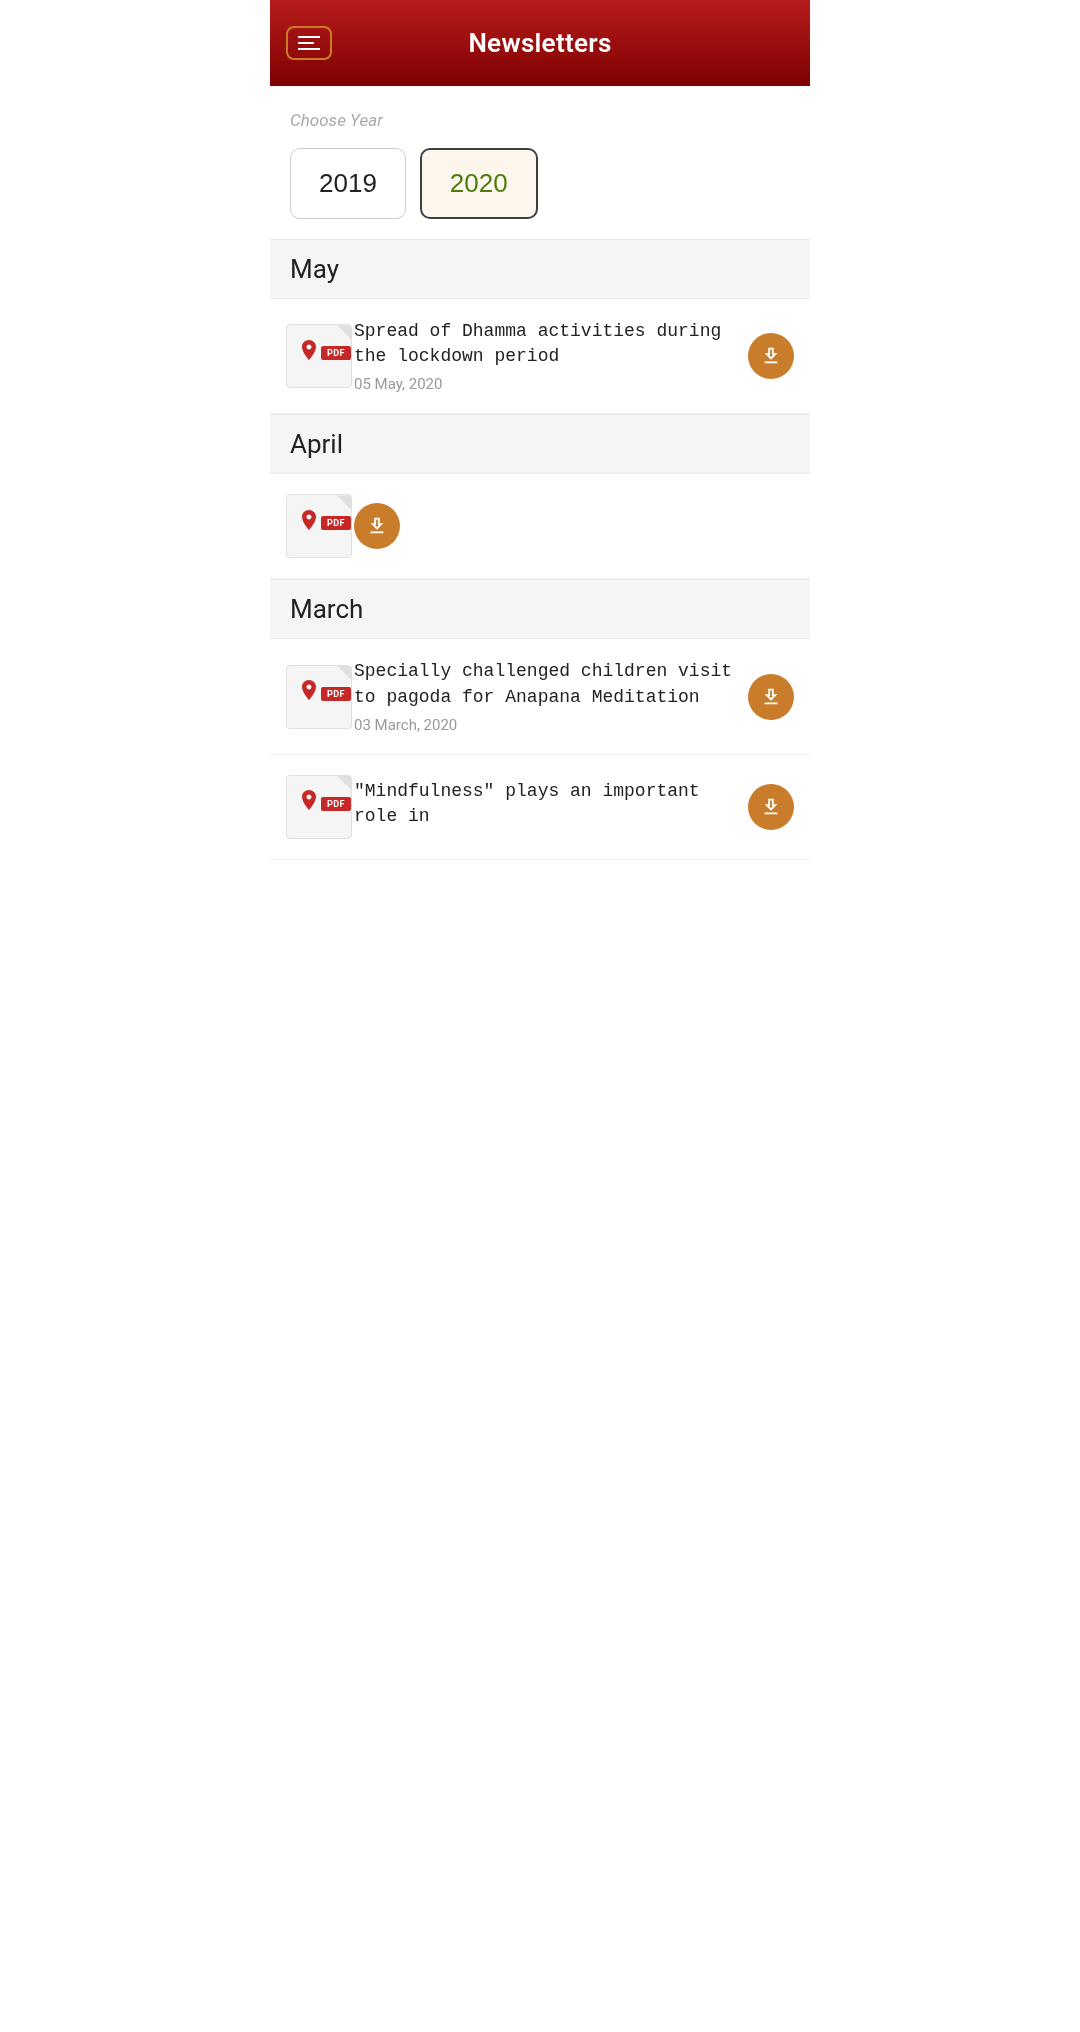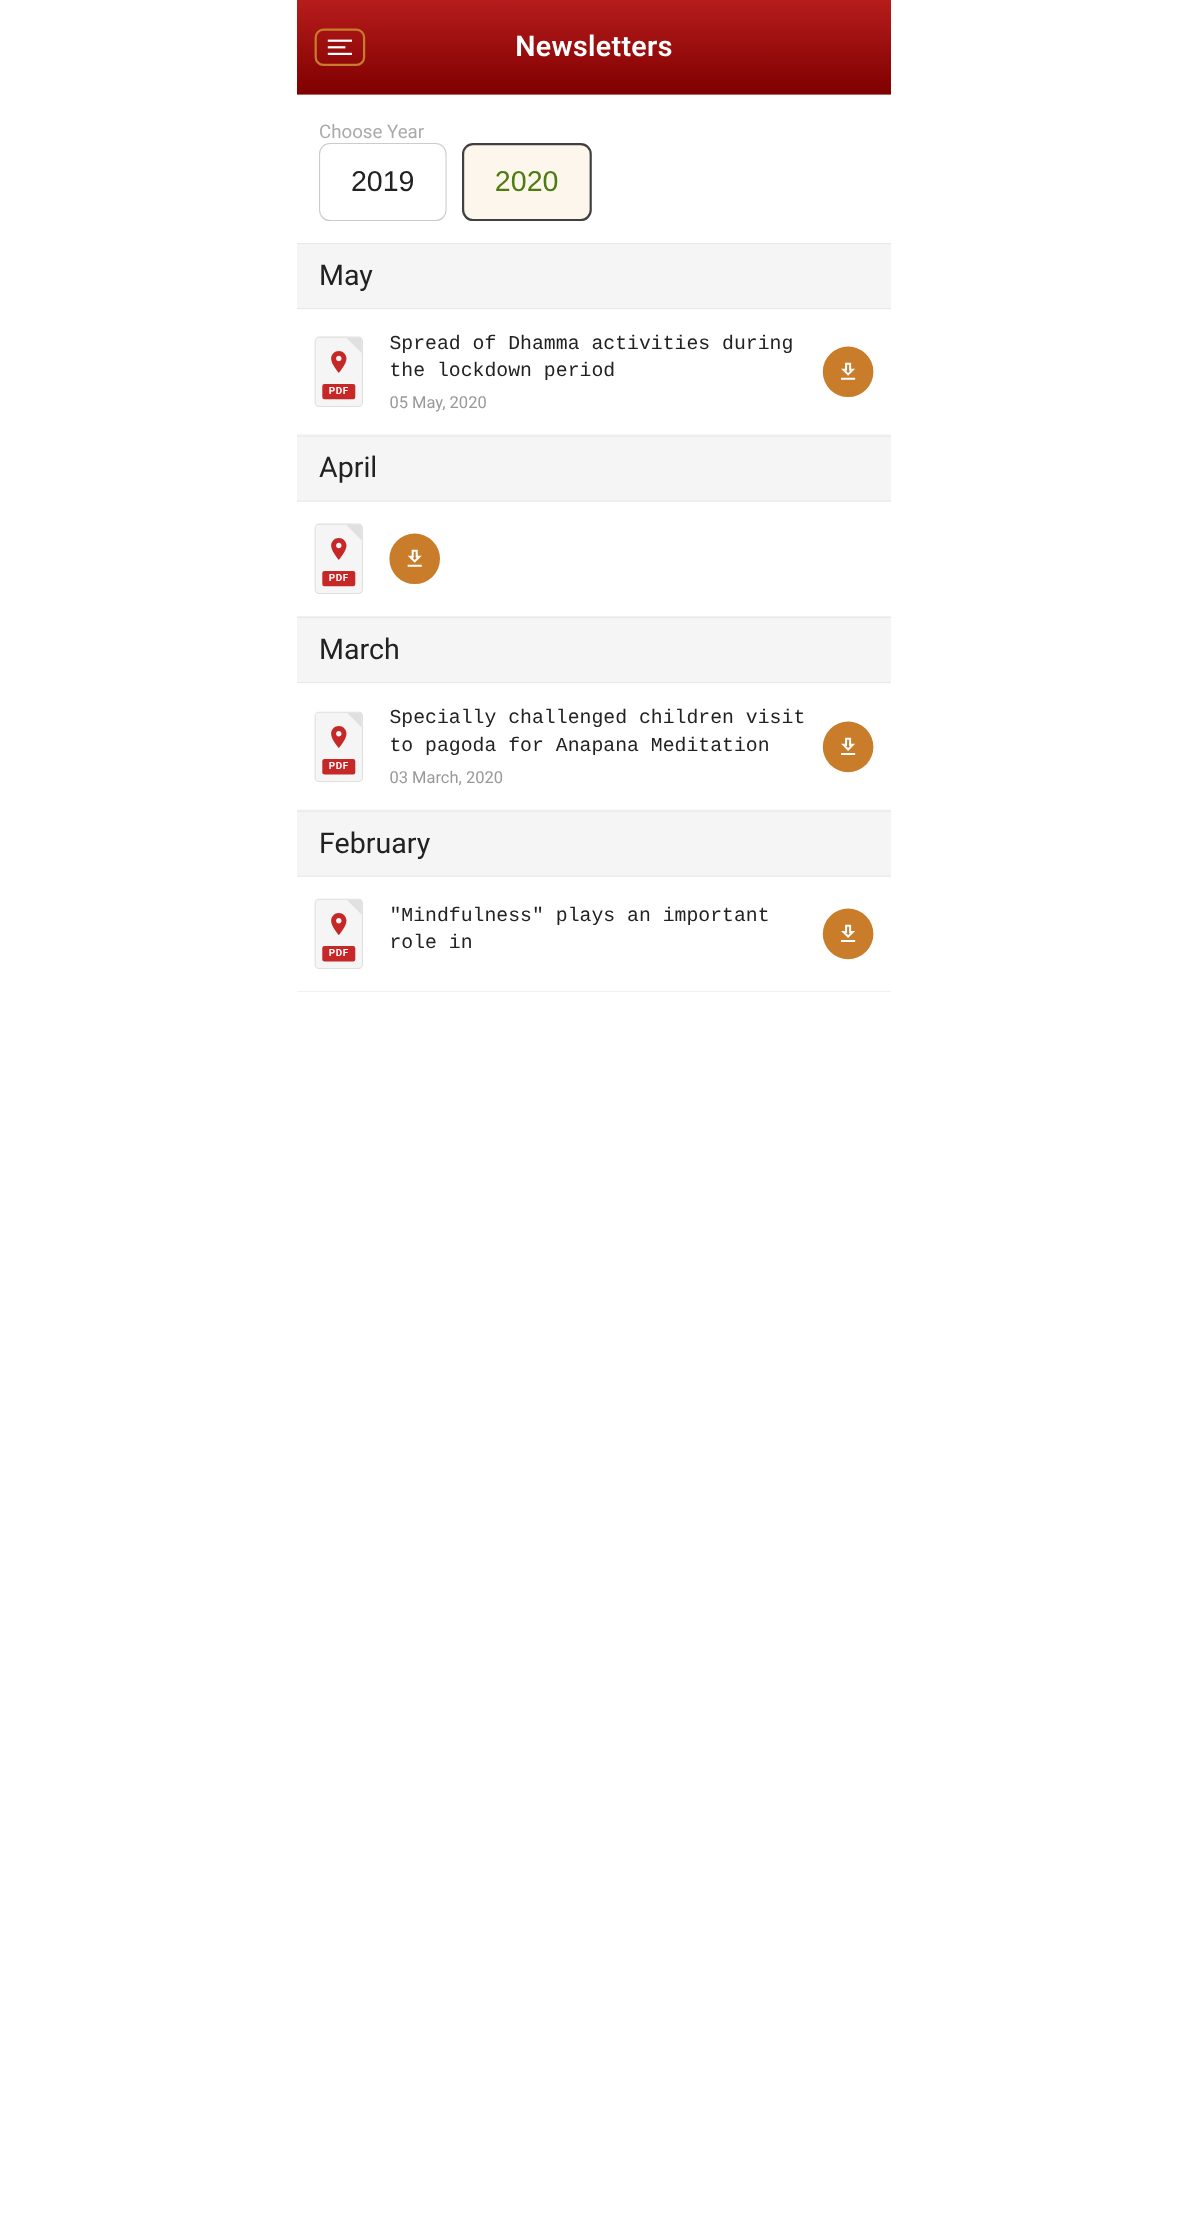--- a/index.html
+++ b/index.html
@@ -49,20 +49,22 @@
       letter-spacing: 0.3px;
     }
 
     
     .year-section {
       padding: 24px 20px 20px;
     }
     .year-label {
       color: #aaa;
       font-size: 17px;
+      margin-bottom: 18px;
+      font-style: italic;
     }
     .year-buttons {
       display: flex;
       gap: 14px;
     }
     .year-btn {
       border: 1.5px solid #ccc;
       border-radius: 10px;
       background: #fff;
       padding: 18px 28px;
@@ -101,27 +103,27 @@
       gap: 14px;
       border-bottom: 1px solid #f0f0f0;
     }
     .pdf-icon {
       flex-shrink: 0;
       width: 54px;
       height: 64px;
       position: relative;
     }
     .pdf-icon-body {
-      width: 44px;
+      width: 66px;
       height: 64px;
       background: #f5f5f5;
       border-radius: 4px;
       position: relative;
       display: flex;
-      flex-direction: column;
+      flex-direction: row;
       align-items: center;
       justify-content: flex-end;
       padding-bottom: 6px;
       border: 1px solid #e0e0e0;
     }
     .pdf-icon-corner {
       position: absolute;
       top: 0;
       right: 0;
       width: 14px;
@@ -265,21 +267,20 @@
       <div class="newsletter-title">Specially challenged children visit to pagoda for Anapana Meditation</div>
       <div class="newsletter-date">03 March, 2020</div>
     </div>
     <button class="download-btn" aria-label="Download">
       <svg viewBox="0 0 24 24" xmlns="http://www.w3.org/2000/svg">
         <path d="M19 9h-4V3H9v6H5l7 7 7-7zm-8 2V5h2v6h1.17L12 13.17 9.83 11H11zm-6 7h14v2H5z"></path>
       </svg>
     </button>
   </div>
 
-  <div class="month-header">February</div>
   <div class="newsletter-item">
     <div class="pdf-icon">
       <div class="pdf-icon-body">
         <div class="pdf-icon-corner"></div>
         <span class="pdf-icon-acrobat">
           <svg width="24" height="24" viewBox="0 0 24 24" fill="#c62828" xmlns="http://www.w3.org/2000/svg">
             <path d="M12 2C8.13 2 5 5.13 5 9c0 5.25 7 13 7 13s7-7.75 7-13c0-3.87-3.13-7-7-7zm0 9.5c-1.38 0-2.5-1.12-2.5-2.5s1.12-2.5 2.5-2.5 2.5 1.12 2.5 2.5-1.12 2.5-2.5 2.5z"></path>
           </svg>
         </span>
         <span class="pdf-label">PDF</span>

